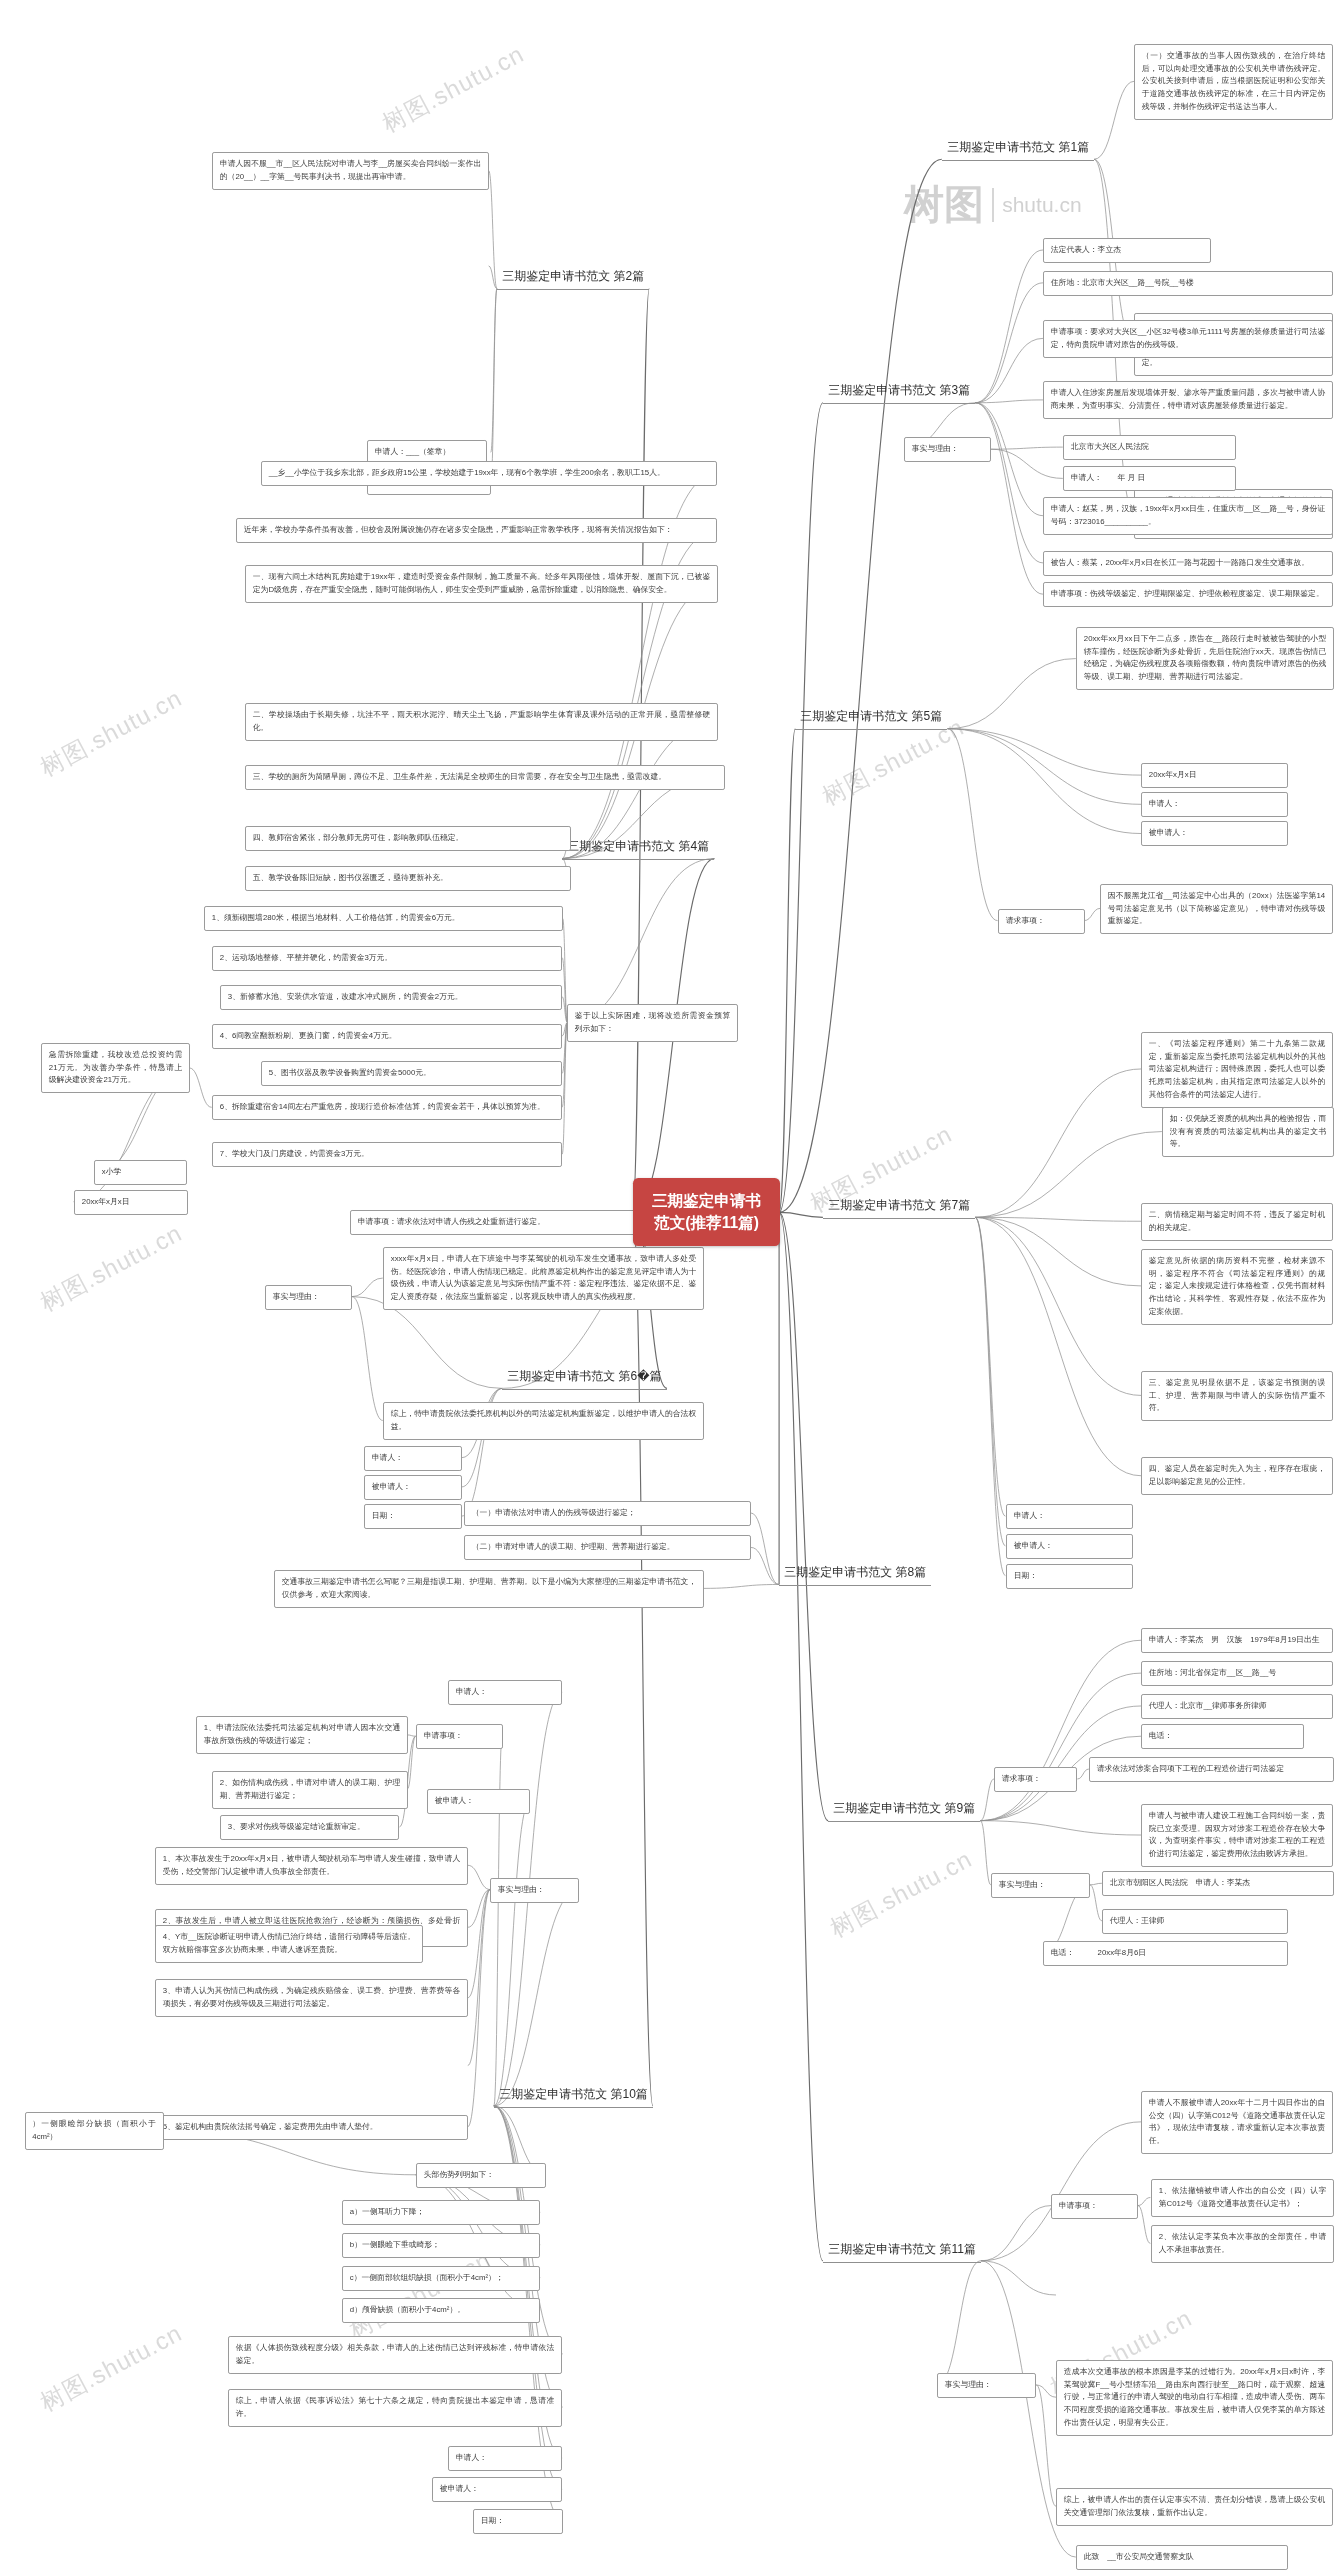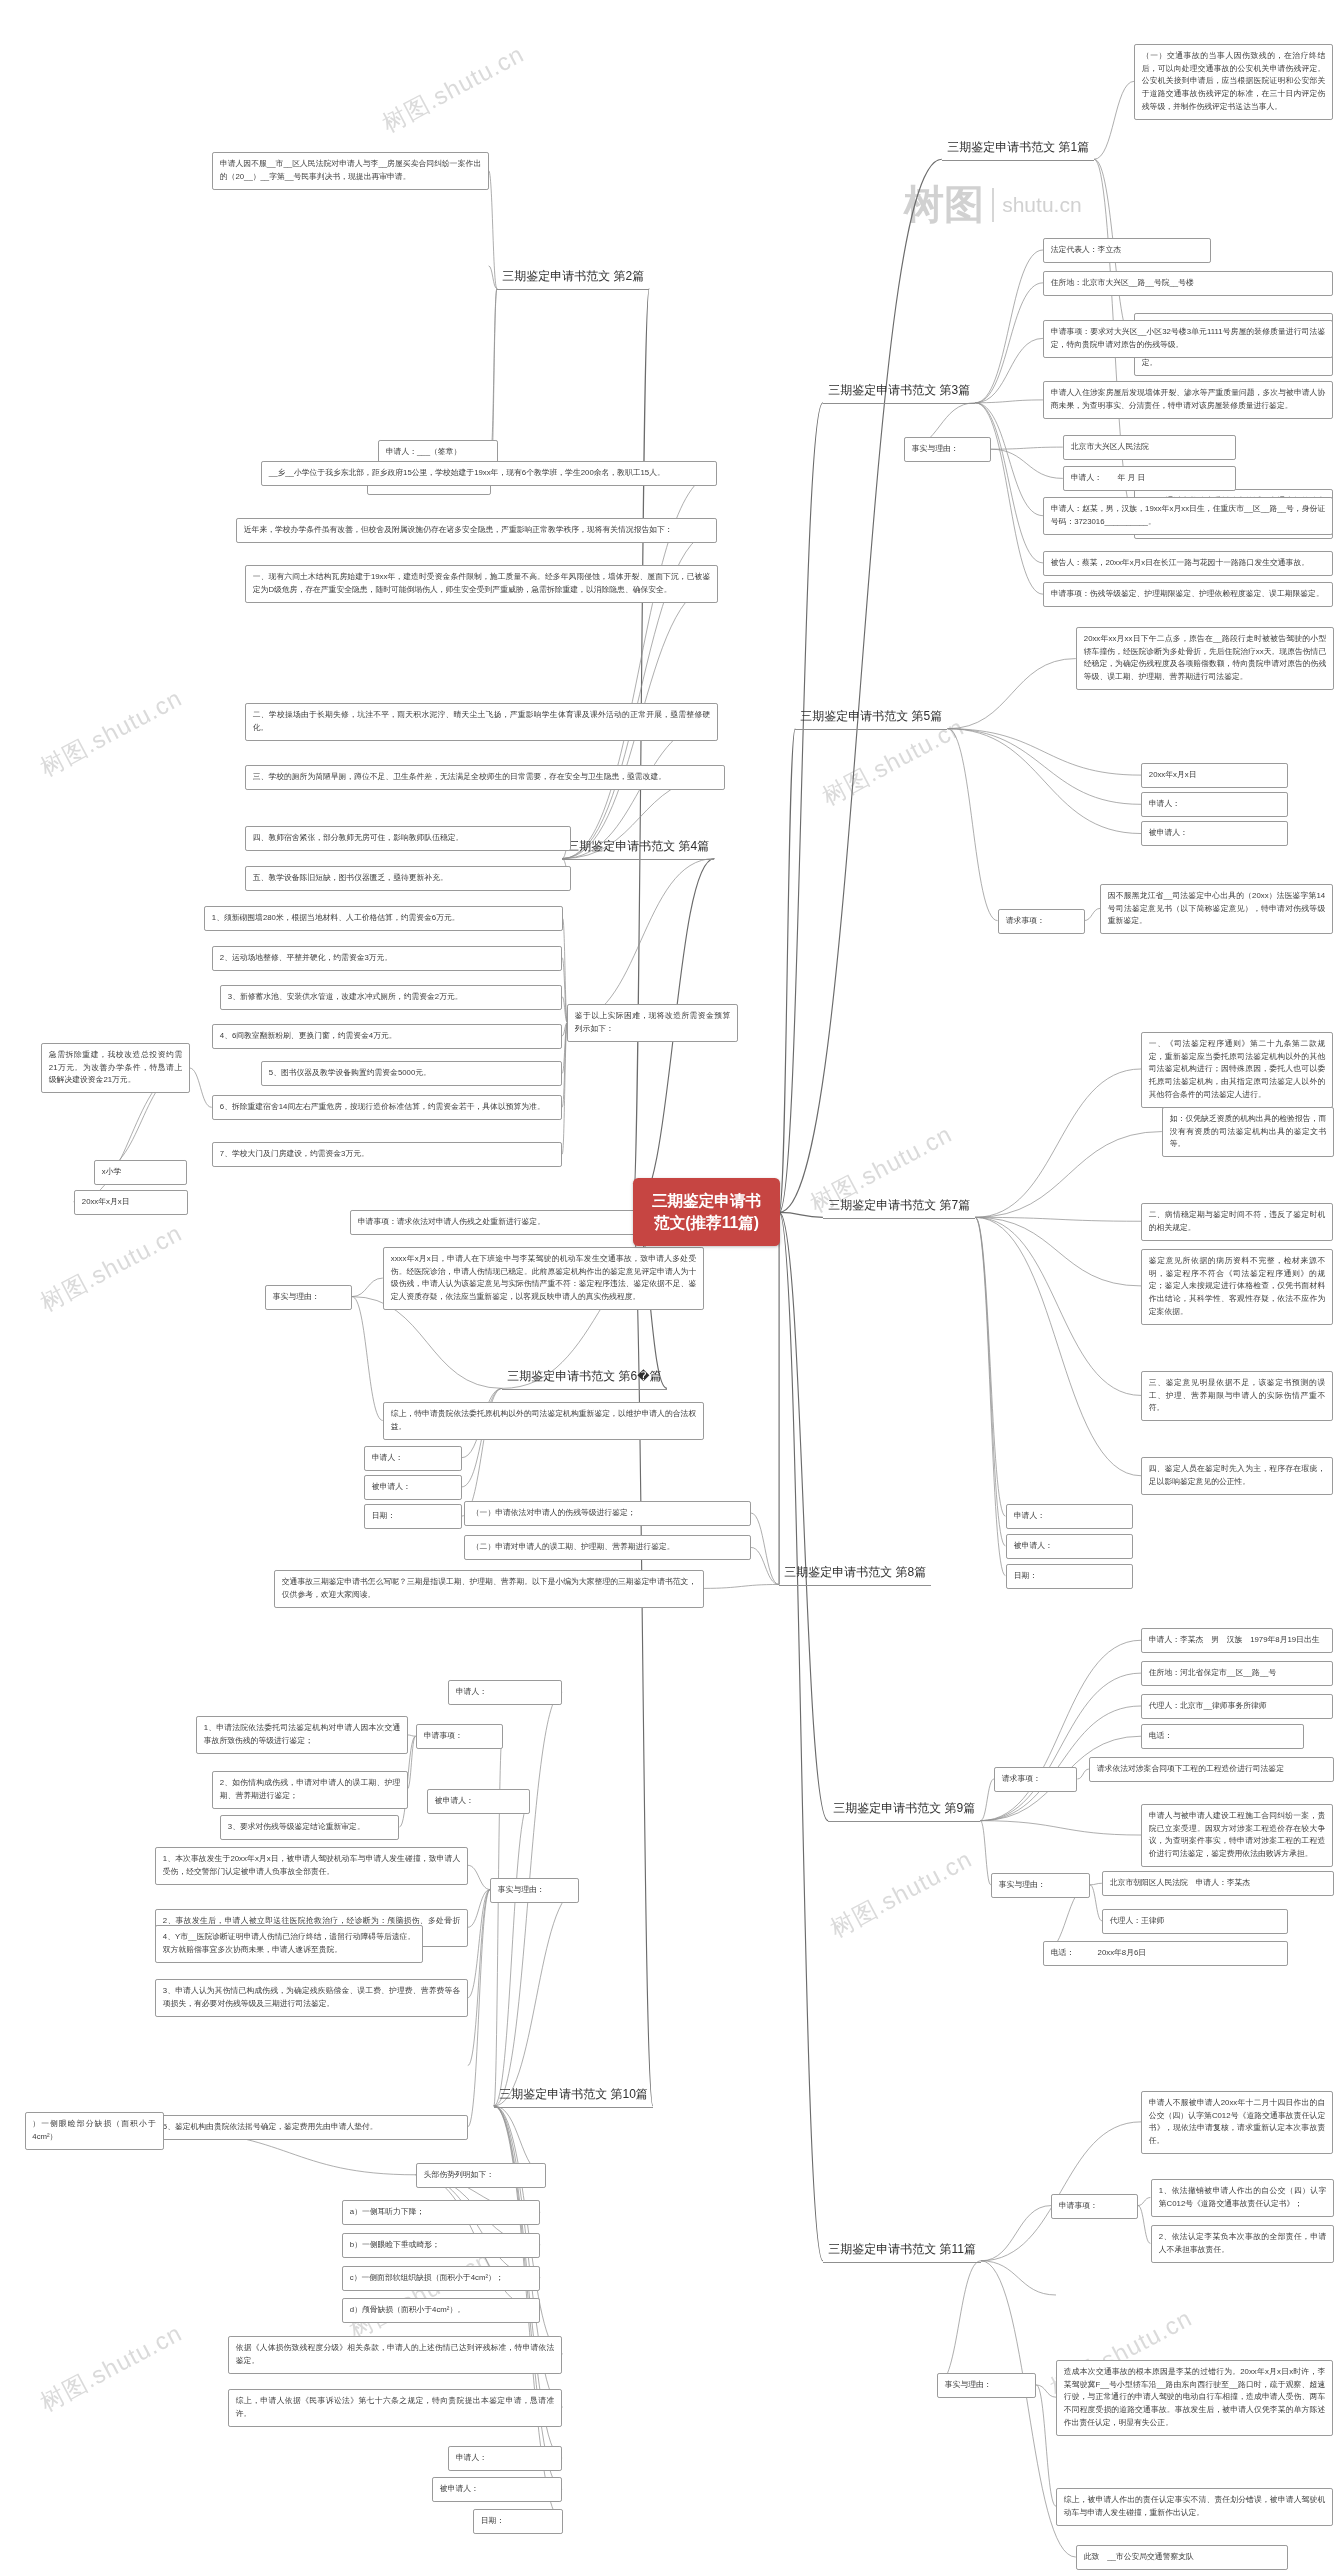--- a/index.html
+++ b/index.html
@@ -172,21 +172,21 @@
   <div class="branch-label" id="b8" style="left:779px;top:1562px">三期鉴定申请书范文 第8篇</div>
   <div class="branch-label" id="b9" style="left:828px;top:1798px">三期鉴定申请书范文 第9篇</div>
   <div class="branch-label" id="b10" style="left:494px;top:2084px">三期鉴定申请书范文 第10篇</div>
   <div class="branch-label" id="b11" style="left:823px;top:2239px">三期鉴定申请书范文 第11篇</div>
 
   <div class="node" id="n1a" style="left:1134px;top:44px;width:199px">（一）交通事故的当事人因伤致残的，在治疗终结后，可以向处理交通事故的公安机关申请伤残评定。公安机关接到申请后，应当根据医院证明和公安部关于道路交通事故伤残评定的标准，在三十日内评定伤残等级，并制作伤残评定书送达当事人。</div>
   <div class="node" id="n1b" style="left:1134px;top:313px;width:199px">（二）受伤人员伤情治疗终结后，当事各方对伤残程度有争议的，应在治疗终结后十五日内，向县级以上医院或者具有资质的司法鉴定机构申请伤残等级鉴定。</div>
   <div class="node" id="n1c" style="left:1134px;top:489px;width:199px">（三）通过交警队来委托鉴定的话，交通事故的鉴定结论一般是比较公正的，但也不排除个别显失公平的情形，当事人可以依法申请重新鉴定。</div>
 
   <div class="node" id="n2a" style="left:212px;top:152px;width:277px">申请人因不服__市__区人民法院对申请人与李__房屋买卖合同纠纷一案作出的（20__）__字第__号民事判决书，现提出再审申请。</div>
-  <div class="node small" id="n2c" style="left:378px;top:440px;width:120px">申请人：___（签章）</div>
+  <div class="node small" id="n2c" style="left:367px;top:440px;width:120px">申请人：___（签章）</div>
   <div class="node small" id="n2d" style="left:367px;top:470px;width:124px">年　　月　　日</div>
 
   <div class="node small" id="n3a" style="left:1043px;top:238px;width:168px">法定代表人：李立杰</div>
   <div class="node" id="n3b" style="left:1043px;top:271px;width:290px">住所地：北京市大兴区__路__号院__号楼</div>
   <div class="node" id="n3c" style="left:1043px;top:320px;width:290px">申请事项：要求对大兴区__小区32号楼3单元1111号房屋的装修质量进行司法鉴定，特向贵院申请对原告的伤残等级。</div>
   <div class="node" id="n3d" style="left:1043px;top:381px;width:290px">申请人入住涉案房屋后发现墙体开裂、渗水等严重质量问题，多次与被申请人协商未果，为查明事实、分清责任，特申请对该房屋装修质量进行鉴定。</div>
   <div class="node small" id="n3e" style="left:904px;top:437px;width:87px">事实与理由：</div>
   <div class="node small" id="n3f" style="left:1063px;top:435px;width:173px">北京市大兴区人民法院</div>
   <div class="node small" id="n3g" style="left:1063px;top:466px;width:173px">申请人：　　年 月 日</div>
   <div class="node" id="n3h" style="left:1043px;top:497px;width:290px">申请人：赵某，男，汉族，19xx年x月xx日生，住重庆市__区__路__号，身份证号码：3723016__________。</div>
@@ -221,21 +221,21 @@
   <div class="node" id="n9i" style="left:1102px;top:1871px;width:232px">北京市朝阳区人民法院　申请人：李某杰</div>
   <div class="node small" id="n9j" style="left:1102px;top:1909px;width:186px">代理人：王律师</div>
   <div class="node small" id="n9k" style="left:1043px;top:1941px;width:245px">电话：　　　20xx年8月6日</div>
 
   <div class="node" id="n11a" style="left:1141px;top:2091px;width:192px">申请人不服被申请人20xx年十二月十四日作出的自公交（四）认字第C012号《道路交通事故责任认定书》，现依法申请复核，请求重新认定本次事故责任。</div>
   <div class="node small" id="n11b" style="left:1051px;top:2194px;width:87px">申请事项：</div>
   <div class="node" id="n11c" style="left:1151px;top:2179px;width:183px">1、依法撤销被申请人作出的自公交（四）认字第C012号《道路交通事故责任认定书》；</div>
   <div class="node" id="n11d" style="left:1151px;top:2225px;width:183px">2、依法认定李某负本次事故的全部责任，申请人不承担事故责任。</div>
   <div class="node small" id="n11f" style="left:937px;top:2373px;width:99px">事实与理由：</div>
   <div class="node" id="n11g" style="left:1056px;top:2360px;width:277px">造成本次交通事故的根本原因是李某的过错行为。20xx年x月x日x时许，李某驾驶冀F__号小型轿车沿__路由东向西行驶至__路口时，疏于观察、超速行驶，与正常通行的申请人驾驶的电动自行车相撞，造成申请人受伤、两车不同程度受损的道路交通事故。事故发生后，被申请人仅凭李某的单方陈述作出责任认定，明显有失公正。</div>
-  <div class="node" id="n11h" style="left:1056px;top:2488px;width:277px">综上，被申请人作出的责任认定事实不清、责任划分错误，被申请人驾驶机动车与申请人发生碰撞，重新作出认定。</div>
+  <div class="node" id="n11h" style="left:1056px;top:2488px;width:277px">综上，被申请人作出的责任认定事实不清、责任划分错误，恳请上级公安机关交通管理部门依法复核，重新作出认定。</div>
   <div class="node small" id="n11i" style="left:1076px;top:2545px;width:212px">此致　__市公安局交通警察支队</div>
 
   <div class="node" id="n4a" style="left:261px;top:461px;width:456px">__乡__小学位于我乡东北部，距乡政府15公里，学校始建于19xx年，现有6个教学班，学生200余名，教职工15人。</div>
   <div class="node" id="n4b" style="left:236px;top:518px;width:481px">近年来，学校办学条件虽有改善，但校舍及附属设施仍存在诸多安全隐患，严重影响正常教学秩序，现将有关情况报告如下：</div>
   <div class="node" id="n4c" style="left:245px;top:565px;width:473px">一、现有六间土木结构瓦房始建于19xx年，建造时受资金条件限制，施工质量不高。经多年风雨侵蚀，墙体开裂、屋面下沉，已被鉴定为D级危房，存在严重安全隐患，随时可能倒塌伤人，师生安全受到严重威胁，急需拆除重建，以消除隐患、确保安全。</div>
   <div class="node" id="n4d" style="left:245px;top:703px;width:473px">二、学校操场由于长期失修，坑洼不平，雨天积水泥泞、晴天尘土飞扬，严重影响学生体育课及课外活动的正常开展，亟需整修硬化。</div>
   <div class="node" id="n4e" style="left:245px;top:765px;width:480px">三、学校的厕所为简陋旱厕，蹲位不足、卫生条件差，无法满足全校师生的日常需要，存在安全与卫生隐患，亟需改建。</div>
   <div class="node" id="n4f" style="left:245px;top:826px;width:326px">四、教师宿舍紧张，部分教师无房可住，影响教师队伍稳定。</div>
   <div class="node" id="n4g" style="left:245px;top:866px;width:326px">五、教学设备陈旧短缺，图书仪器匮乏，亟待更新补充。</div>
   <div class="node" id="n4h" style="left:567px;top:1004px;width:171px">鉴于以上实际困难，现将改造所需资金预算列示如下：</div>

